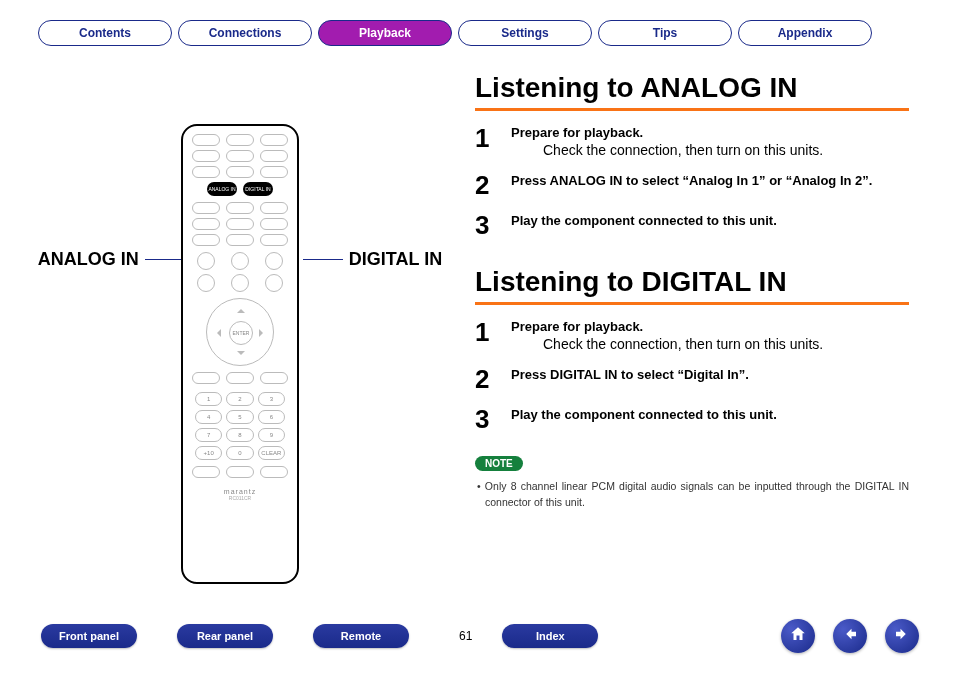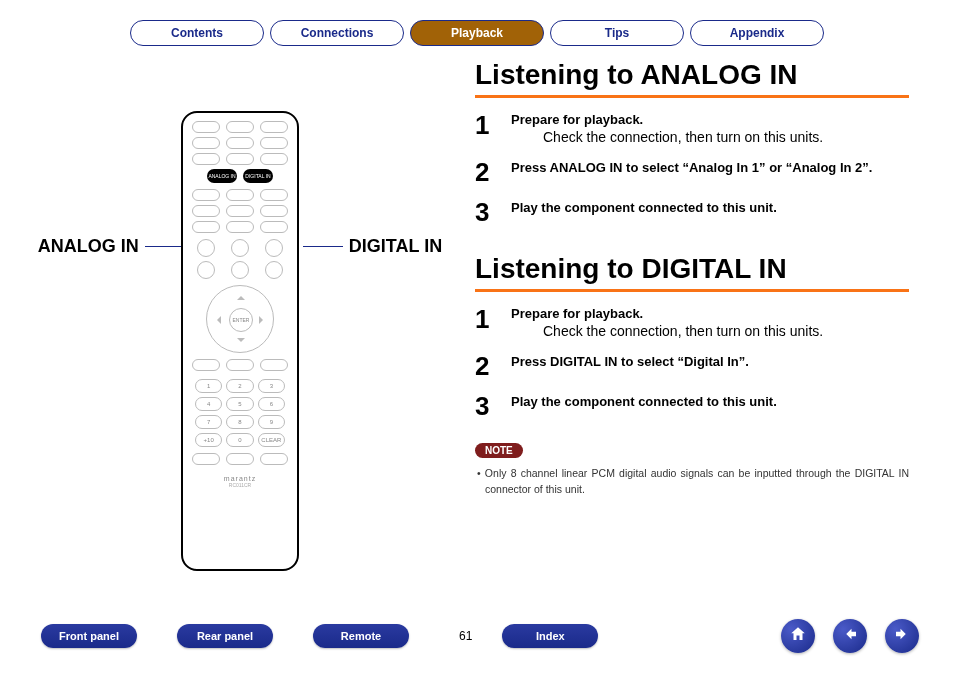--- a/index.html
+++ b/index.html
@@ -9,41 +9,41 @@
     font-family: Arial, Helvetica, sans-serif;
     background: #fff;
     color: #000;
     position: relative;
     padding: 20px 35px;
   }
 
   
   .tabs {
     display: flex;
-    justify-content: center;
+    justify-content: flex-start;
     gap: 0;
-    margin-bottom: 5px;
+    margin-bottom: 18px;
   }
   .tab {
     width: 134px;
     height: 26px;
     border-radius: 13px;
     border: 1px solid #1a2a8a;
     color: #1a2a8a;
     background: #fff;
     font-size: 12px;
     font-weight: bold;
     display: flex;
     align-items: center;
     justify-content: center;
     margin: 0 3px;
     cursor: pointer;
   }
   .tab.active {
-    background: #a16207;
+    background: #a21caf;
     color: #fff;
     border-color: #1a2a8a;
   }
 
   .main {
     display: flex;
     gap: 30px;
   }
 
   
@@ -183,21 +183,21 @@
   }
   .stepbody { flex: 1; font-size: 13px; }
   .stepbody .bold { font-weight: bold; display: block; margin-bottom: 2px; }
   .stepbody .sub { font-size: 14px; margin-left: 32px; }
   .boldline { font-weight: bold; font-size: 13px; line-height: 1.35; text-align: right; }
 
   .section2 { margin-top: 28px; }
 
   .notebadge {
     display: inline-block;
-    background: #7f1d1d;
+    background: #15803d;
     color: #fff;
     font-size: 10px;
     font-weight: bold;
     padding: 2px 10px;
     border-radius: 10px;
     margin-top: 10px;
   }
   .notetext {
     font-size: 10.5px;
     color: #333;
@@ -254,20 +254,21 @@
   .circle svg { width: 18px; height: 18px; fill: #fff; }
   .home-ico { font-size: 18px; }
 </style>
 </head>
 <body>
 
 <div class="tabs">
   <div class="tab">Contents</div>
   <div class="tab">Connections</div>
   <div class="tab active">Playback</div>
+  <div class="tab">Settings</div>
   <div class="tab">Tips</div>
   <div class="tab">Appendix</div>
 </div>
 
 <div class="main">
 
   <div class="left">
     <div class="remote-labels">
       <span class="analog-label">ANALOG IN</span>
       <span class="callout-line"></span>

